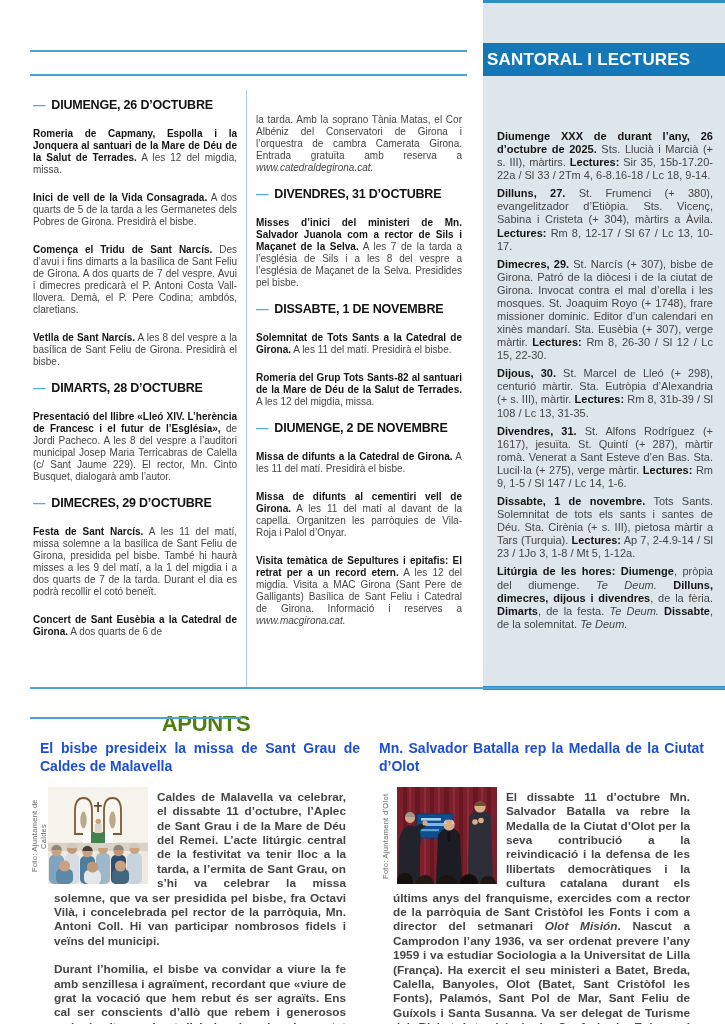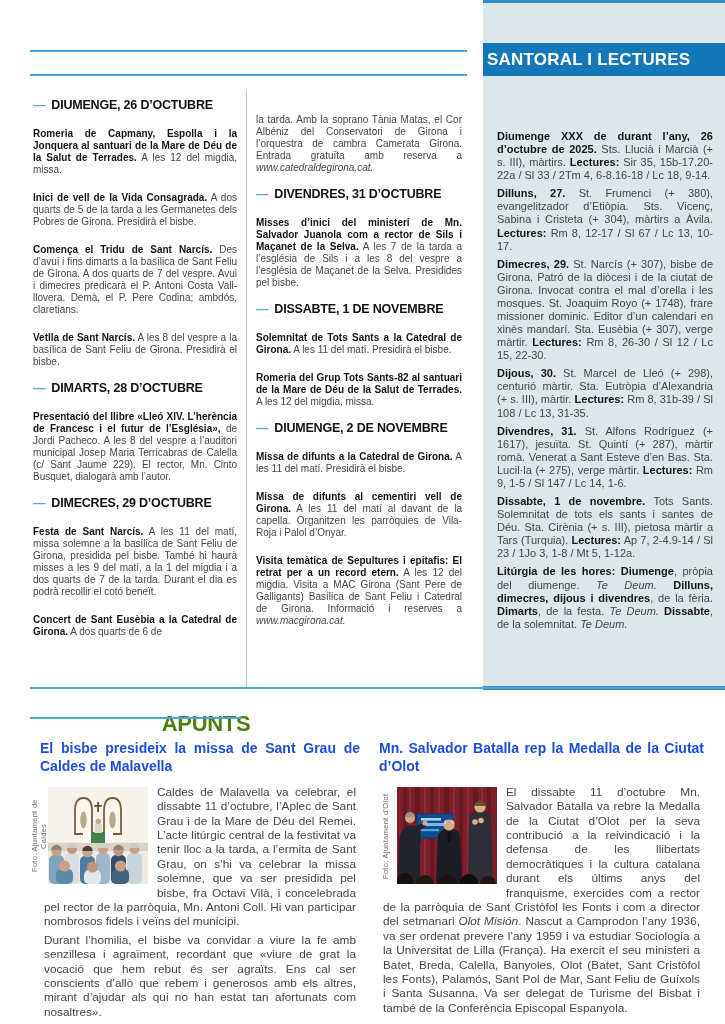--- a/index.html
+++ b/index.html
@@ -42,21 +42,21 @@
   #article-caldes{left:40px;width:320px;}
   #article-olot{left:379px;width:325px;}
   .art-title{font-weight:bold;font-size:14px;line-height:1.28;color:#1d4ed8;margin:0 0 9px;text-align:justify;}
   .photo{float:left;width:100px;height:97px;margin:2px 9px 3px 8px;background:#ddd;}
   #article-olot .photo{margin-left:18px;}
   .photo svg{display:block;width:100%;height:100%;}
   .credit{position:absolute;writing-mode:vertical-rl;transform:rotate(180deg);
         font-size:7.5px;color:#6b6b6b;letter-spacing:0.3px;height:100px;text-align:center;}
   #credit-caldes{left:-10px;top:46px;}
   #credit-olot{left:2px;top:46px;}
-  .art-body p{margin:4px;}
+  .art-body p{margin:14px;font-weight:bold;}
 </style>
 </head>
 <body>
 
 <div id="page">
 
   <div class="rule" id="agenda-rule-top"></div>
   <div class="rule" id="agenda-rule-bottom"></div>
 
   <div id="agenda-cols">

